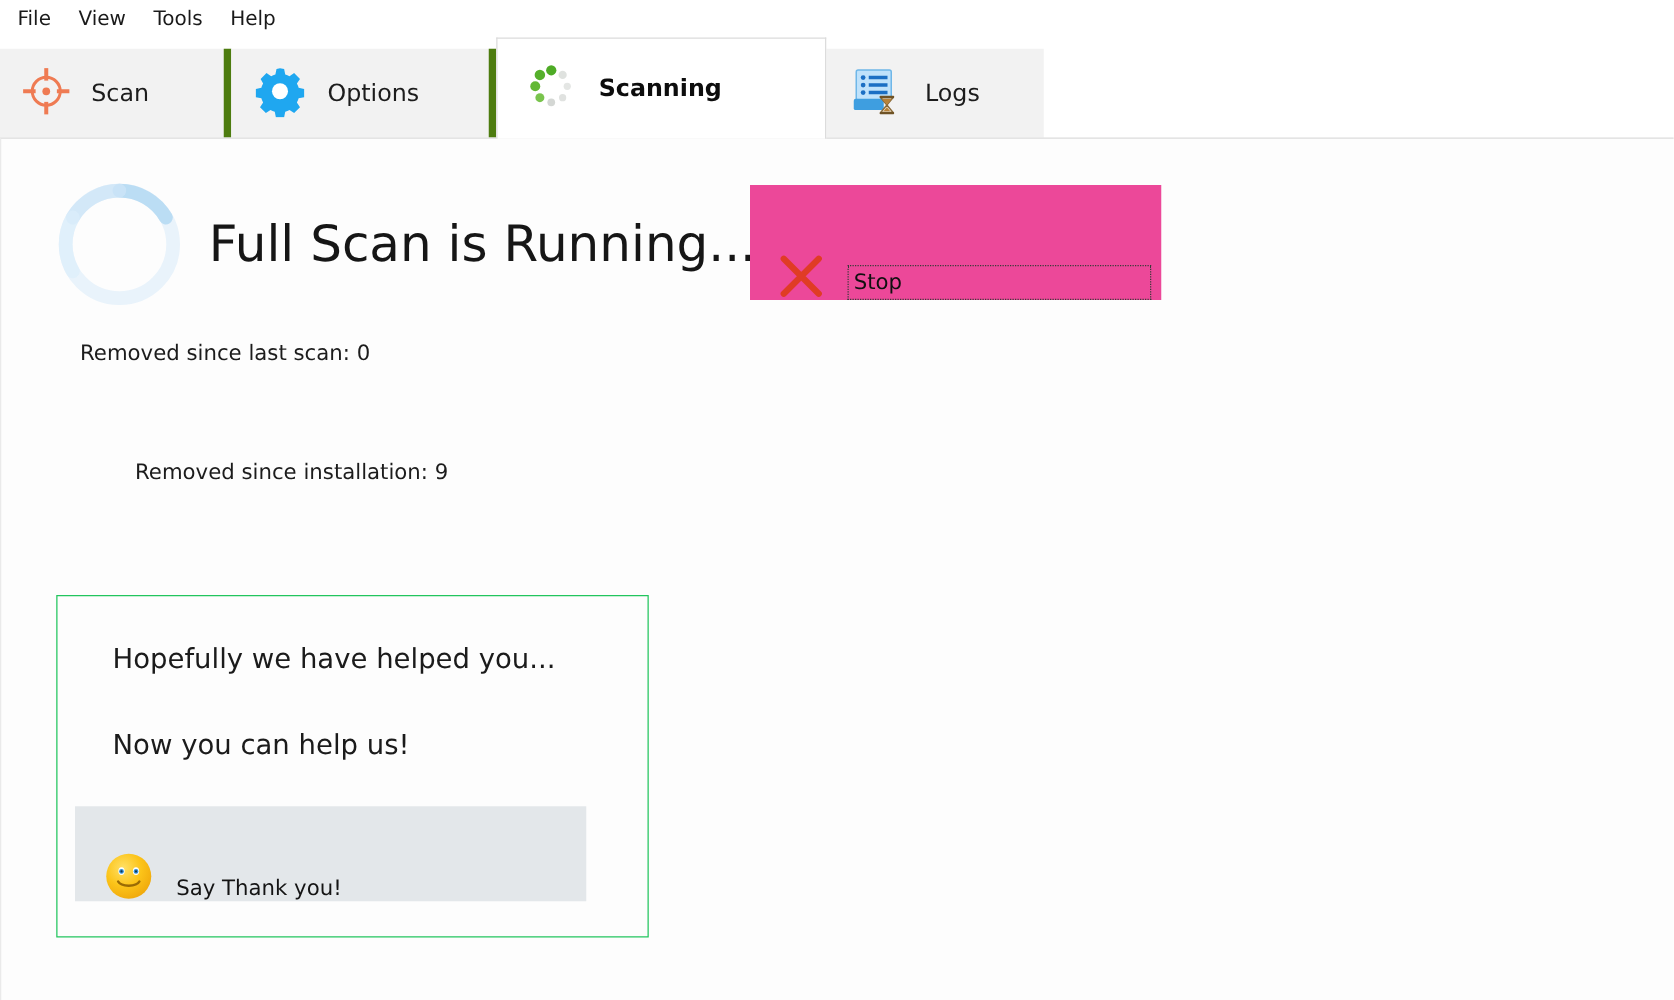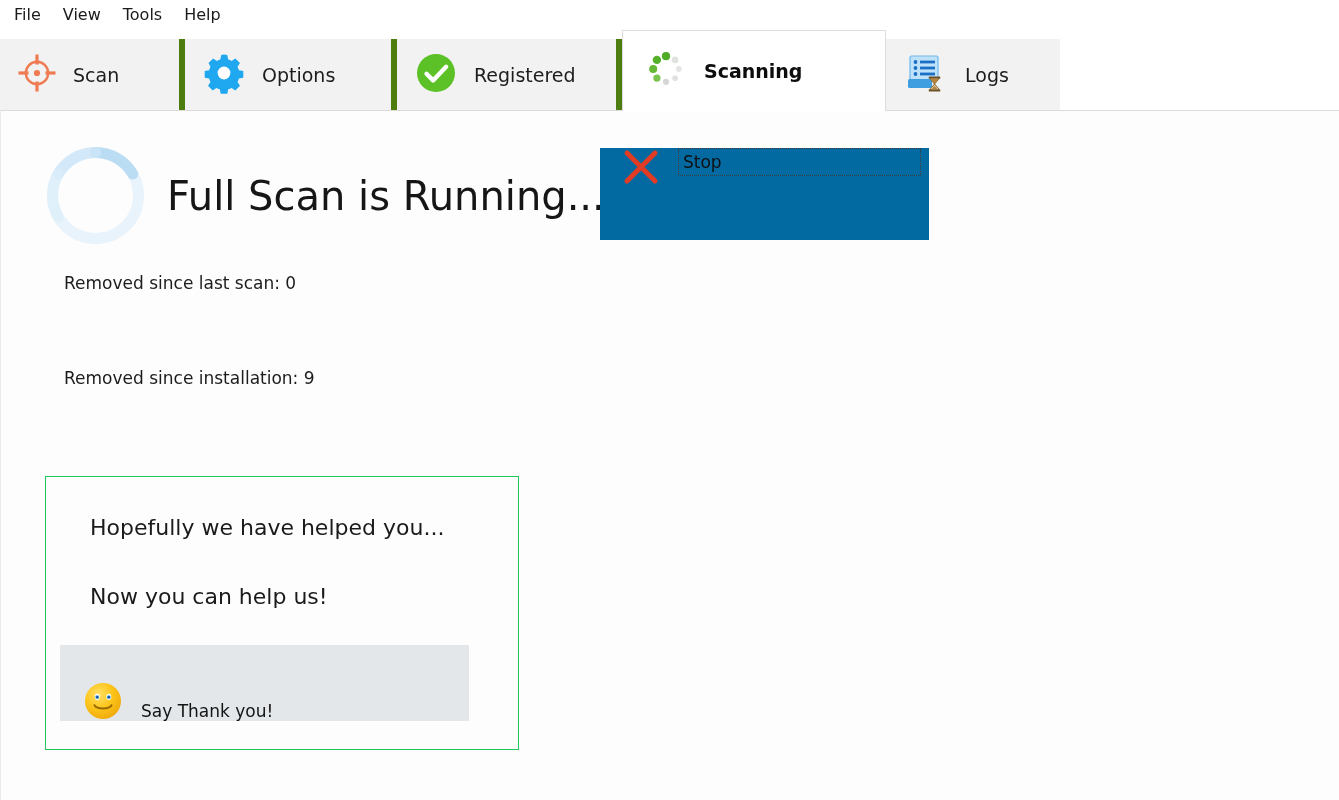--- a/index.html
+++ b/index.html
@@ -109,23 +109,23 @@
     color: #161616;
     white-space: nowrap;
   }
 
   .stop-panel {
     position: absolute;
     left: 599px;
     top: 145px;
     width: 329px;
     height: 92px;
-    background: #0369a1;
-    display: flex;
-    align-items: flex-start;
+    background: #ec4899;
+    display: flex;
+    align-items: flex-end;
     cursor: default;
   }
   .stop-x {
     width: 38px;
     height: 38px;
     margin-left: 22px;
     margin-right: 18px;
     flex: none;
   }
   .stop-btn {
@@ -147,21 +147,21 @@
 
   
   .stat-line {
     position: absolute;
     left: 63px;
     font-size: 17px;
     color: #1c1c1c;
     white-space: nowrap;
   }
   .stat-1 { top: 270px; }
-  .stat-2 { top: 365px; }
+  .stat-2 { top: 365px; margin-left: 44px; }
 
   
   .card {
     position: absolute;
     left: 44px;
     top: 473px;
     width: 474px;
     height: 274px;
     background: #fdfdfd;
     border: 1px solid #22c55e;
@@ -233,29 +233,20 @@
   <div class="tab" style="width:212px;">
     <span class="tab-icon">
       <svg width="42" height="42" viewBox="0 0 42 42">
         <path fill="#1fa7f0" d="M21 2.6l3.3.5.9 4.4a14 14 0 0 1 3.4 1.4l3.7-2.5 4.7 4.7-2.5 3.7a14 14 0 0 1 1.4 3.4l4.4.9v6.6l-4.4.9a14 14 0 0 1-1.4 3.4l2.5 3.7-4.7 4.7-3.7-2.5a14 14 0 0 1-3.4 1.4l-.9 4.4h-6.6l-.9-4.4a14 14 0 0 1-3.4-1.4l-3.7 2.5-4.7-4.7 2.5-3.7a14 14 0 0 1-1.4-3.4l-4.4-.9v-6.6l4.4-.9a14 14 0 0 1 1.4-3.4L5.5 11.1l4.7-4.7 3.7 2.5a14 14 0 0 1 3.4-1.4l.9-4.4z"></path>
         <circle cx="21" cy="21" r="6.4" fill="#ffffff"></circle>
       </svg>
     </span>
     <span class="tab-label">Options</span>
   </div>
 
-  <div class="tab" style="width:225px;">
-    <span class="tab-icon">
-      <svg width="42" height="42" viewBox="0 0 42 42">
-        <circle cx="21" cy="21" r="19" fill="#5cc127"></circle>
-        <path d="M11.5 21.8l6.6 6.6 13-13.6" fill="none" stroke="#ffffff" stroke-width="4.4" stroke-linecap="round" stroke-linejoin="round"></path>
-      </svg>
-    </span>
-    <span class="tab-label">Registered</span>
-  </div>
 
   <div class="tab active" style="width:264px;">
     <span class="tab-icon">
       <svg width="42" height="42" viewBox="0 0 42 42">
         <circle cx="21" cy="8.2" r="4.1" fill="#4eab26"></circle>
         <circle cx="30.1" cy="11.9" r="3.3" fill="#dfe2df"></circle>
         <circle cx="33.8" cy="21" r="2.9" fill="#e4e6e4"></circle>
         <circle cx="30.1" cy="30.1" r="2.9" fill="#e0e2e0"></circle>
         <circle cx="21" cy="33.8" r="3.1" fill="#d4d7d4"></circle>
         <circle cx="11.9" cy="30.1" r="3.6" fill="#79c44d"></circle>

